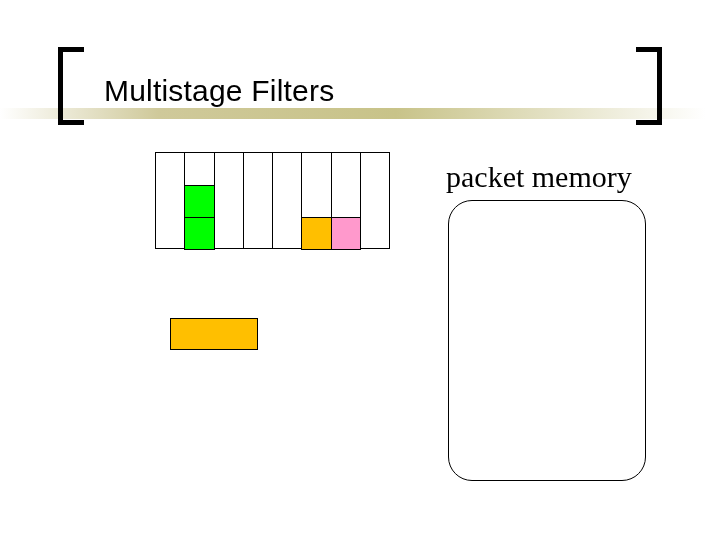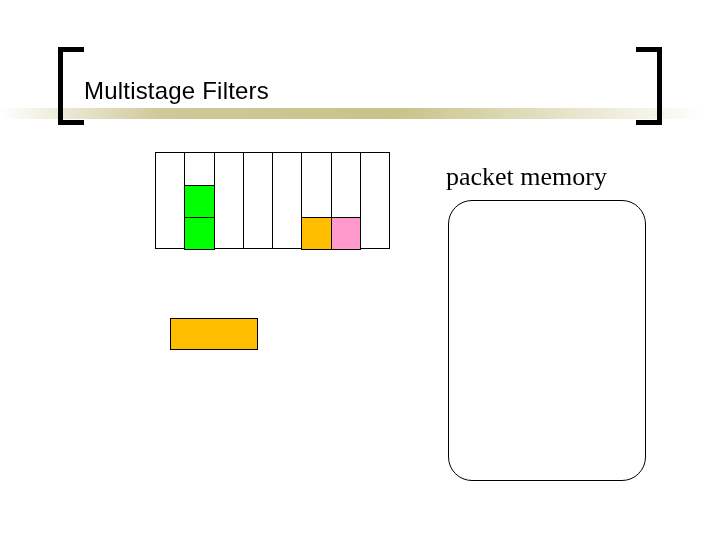--- a/index.html
+++ b/index.html
@@ -41,23 +41,23 @@
     top: 47px;
     width: 26px;
     height: 78px;
     border-right: 5px solid #000000;
     border-top: 5px solid #000000;
     border-bottom: 5px solid #000000;
     box-sizing: border-box;
   }
   .slide-title {
     position: absolute;
-    left: 84px;
+    left: 104px;
     top: 74px;
-    font-size: 24px;
+    font-size: 30px;
     line-height: 34px;
     color: #000000;
     letter-spacing: 0.2px;
     white-space: nowrap;
     font-family: "Liberation Sans", sans-serif;
   }
 
   
   .stage-row {
     position: absolute;
@@ -119,21 +119,21 @@
     border: 1px solid #000000;
     box-sizing: border-box;
   }
 
   
   .packet-memory-label {
     position: absolute;
     left: 446px;
     top: 162px;
     font-family: "Liberation Serif", serif;
-    font-size: 26px;
+    font-size: 30px;
     line-height: 30px;
     color: #000000;
     white-space: nowrap;
   }
   .packet-memory-box {
     position: absolute;
     left: 448px;
     top: 200px;
     width: 198px;
     height: 281px;

